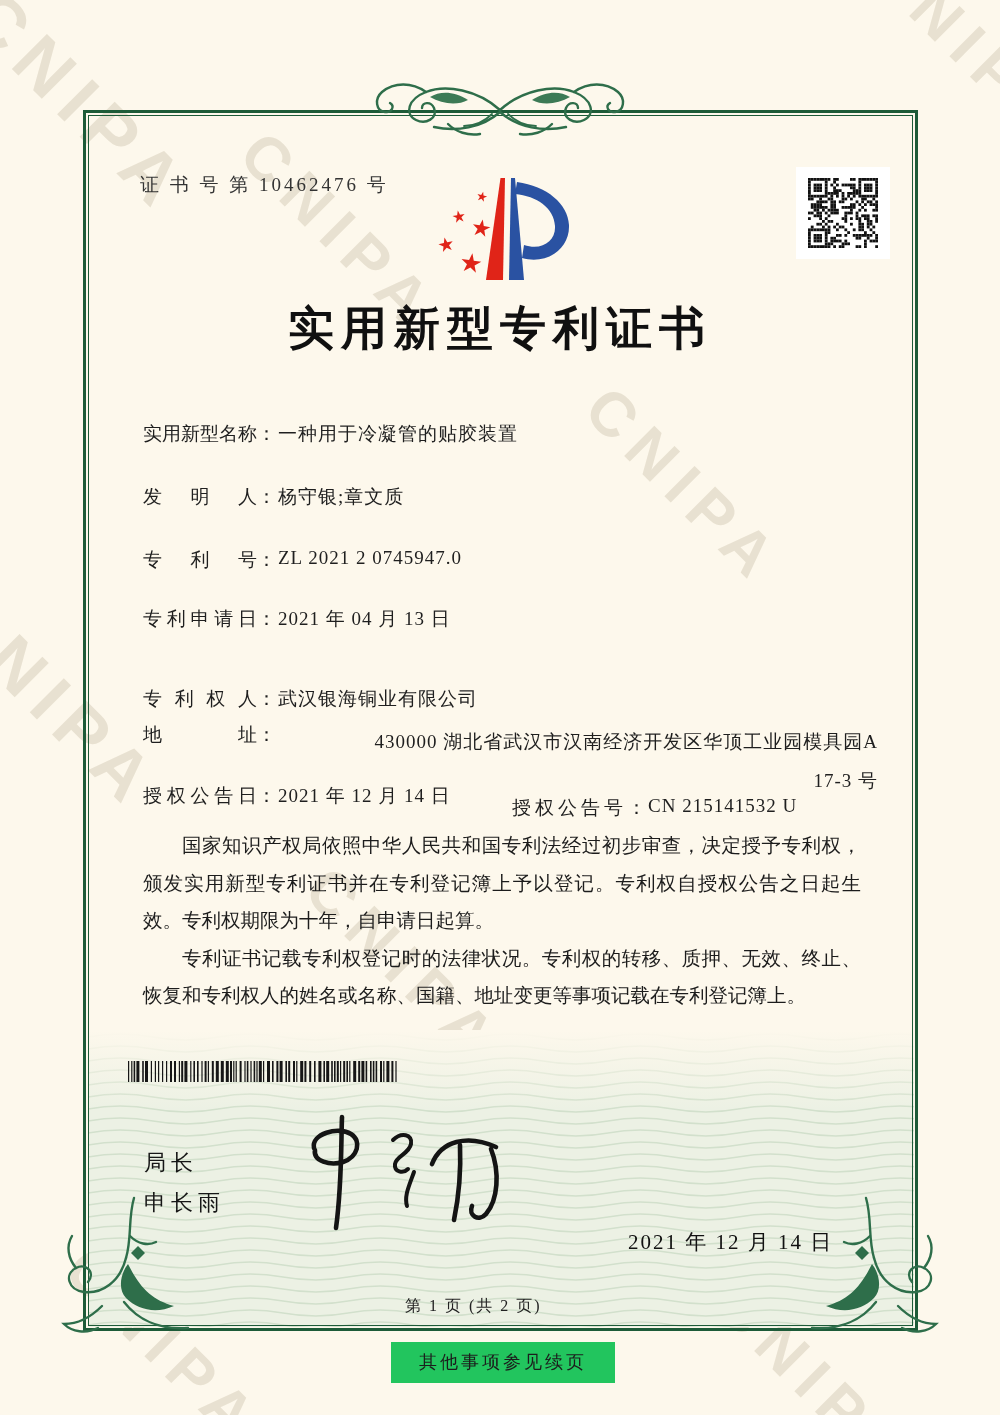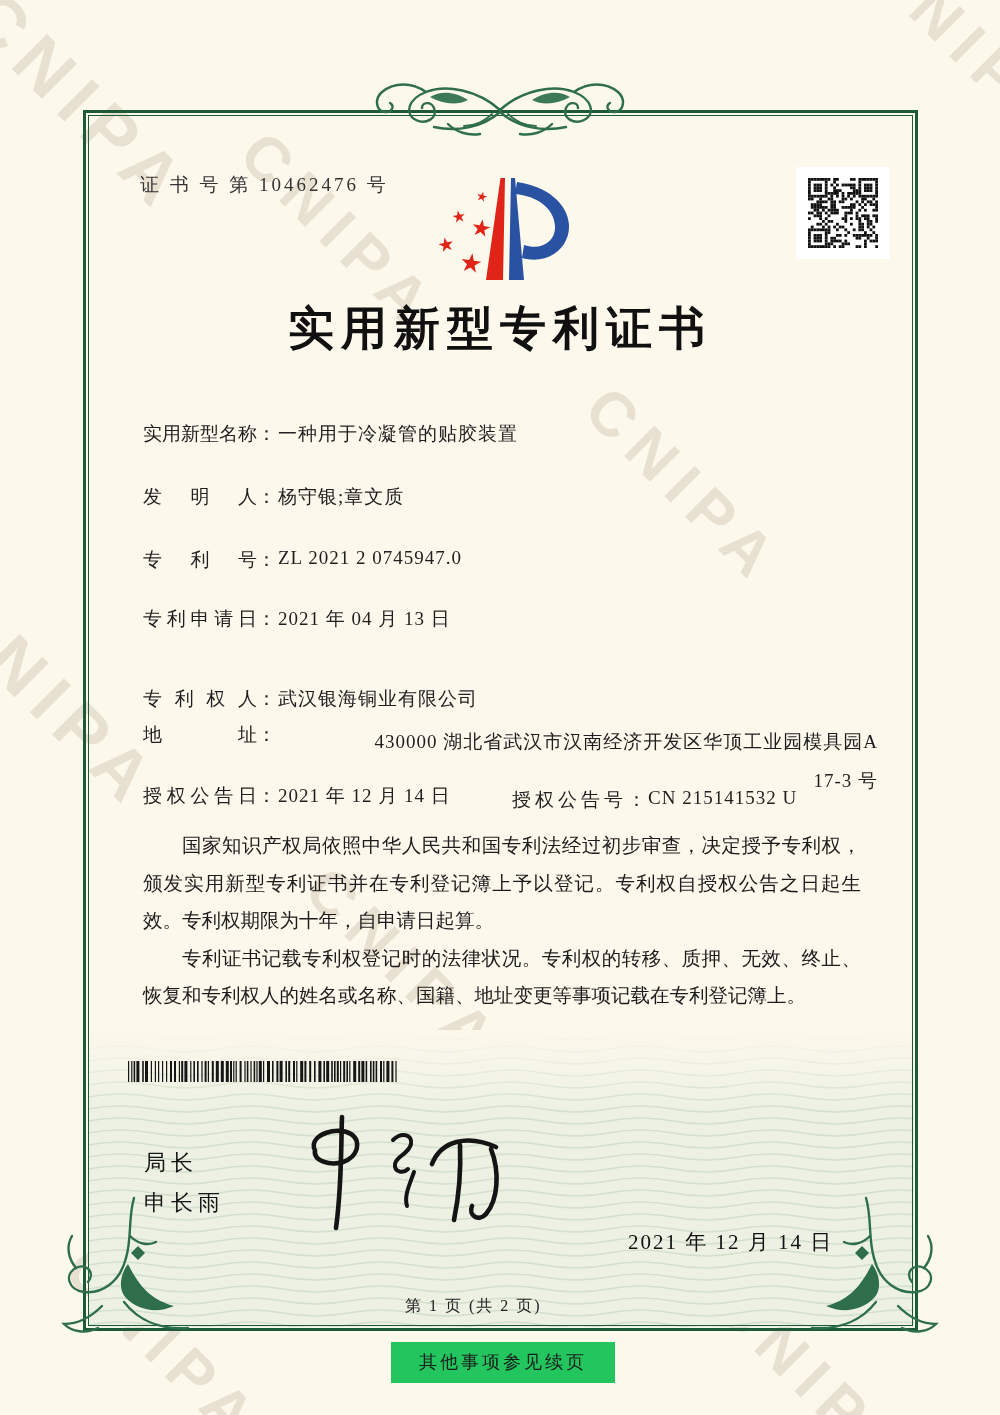--- a/index.html
+++ b/index.html
@@ -31,21 +31,21 @@
   .logo{left:425px;top:170px;}
   .title{left:0;top:298px;width:1000px;text-align:center;
     font-size:46px;font-weight:bold;letter-spacing:7px;color:#101010;}
   
   .frow{left:143px;font-size:19px;color:#1f1f1f;white-space:nowrap;}
   .frow .lab{display:inline-block;width:114px;text-align:justify;text-align-last:justify;vertical-align:top;}
   .frow .col{display:inline-block;vertical-align:top;}
   .frow .val{display:inline-block;margin-left:2px;vertical-align:top;
     white-space:pre-line;letter-spacing:1px;}
   .addr .val{width:600px;line-height:39px;text-align:right;}
-  .grant2{position:absolute;left:369px;top:4px;white-space:nowrap;font-family:Liberation Serif, serif;}
+  .grant2{position:absolute;left:369px;top:12px;white-space:nowrap;font-family:Liberation Serif, serif;}
   .grant2 .lab2{letter-spacing:4px;}
   
   .body-text{left:143px;top:827px;width:718px;font-size:19.5px;line-height:37.5px;
     text-align:justify;color:#1c1c1c;}
   .body-text p{margin:0;text-indent:2em;}
   
   .barcode{left:128px;top:1061px;}
   .signer-title{left:144px;top:1148px;font-family:"Liberation Sans","DejaVu Sans",sans-serif;
     font-size:22px;letter-spacing:5px;color:#161616;}
   .signer-name{left:144px;top:1188px;font-family:"Liberation Sans","DejaVu Sans",sans-serif;

